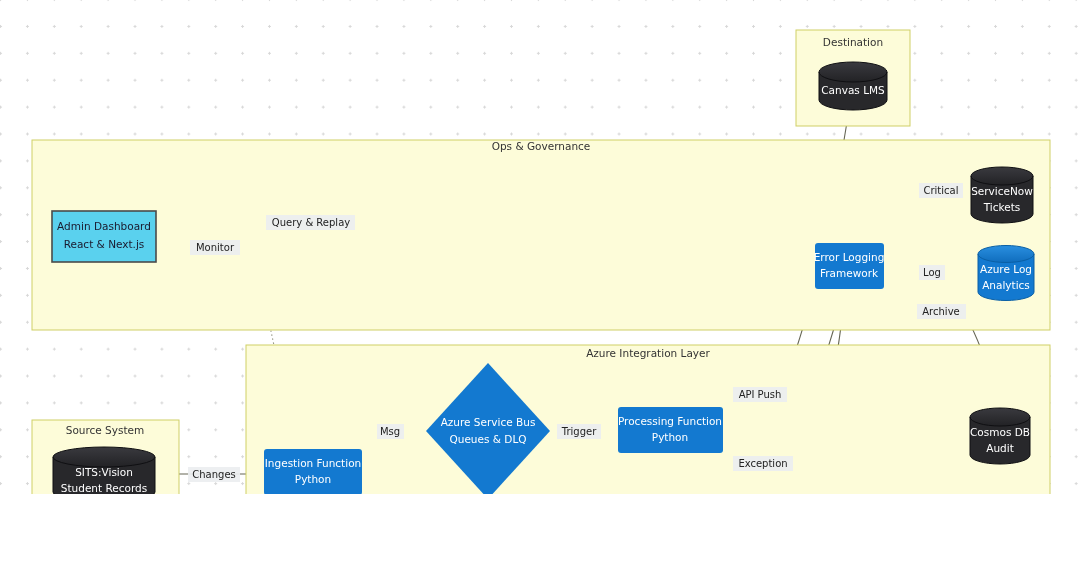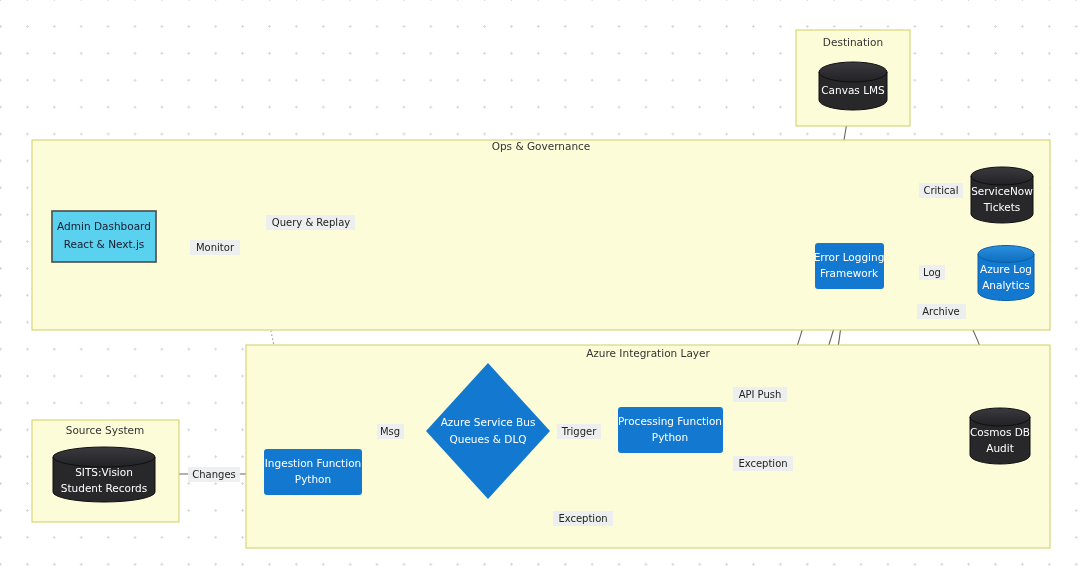--- a/index.html
+++ b/index.html
@@ -4,21 +4,21 @@
 <title>Architecture Diagram</title>
 <style>
   html, body {
     margin: 0;
     padding: 0;
     background: #ffffff;
   }
   #canvas {
     position: relative;
     width: 1080px;
-    height: 567px;
+    height: 494px;
     background-color: #ffffff;
     background-image: radial-gradient(circle, #d8d8d8 1.1px, transparent 1.2px);
     background-size: 26.9px 26.9px;
     background-position: 14px 13px;
     font-family: "DejaVu Sans", "Liberation Sans", sans-serif;
     overflow: hidden;
   }
   svg.layer {
     position: absolute;
     left: 0;

